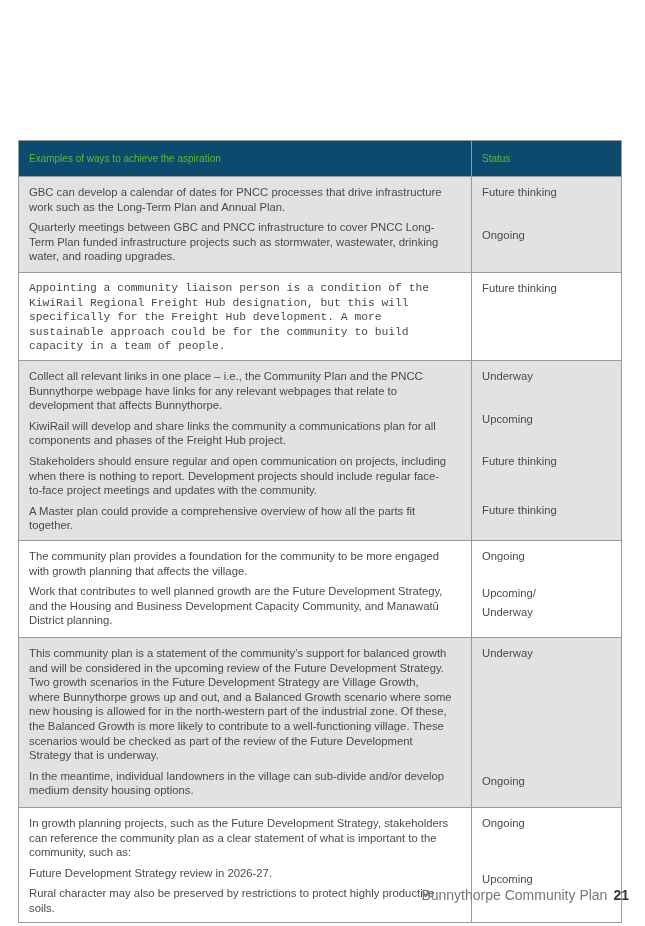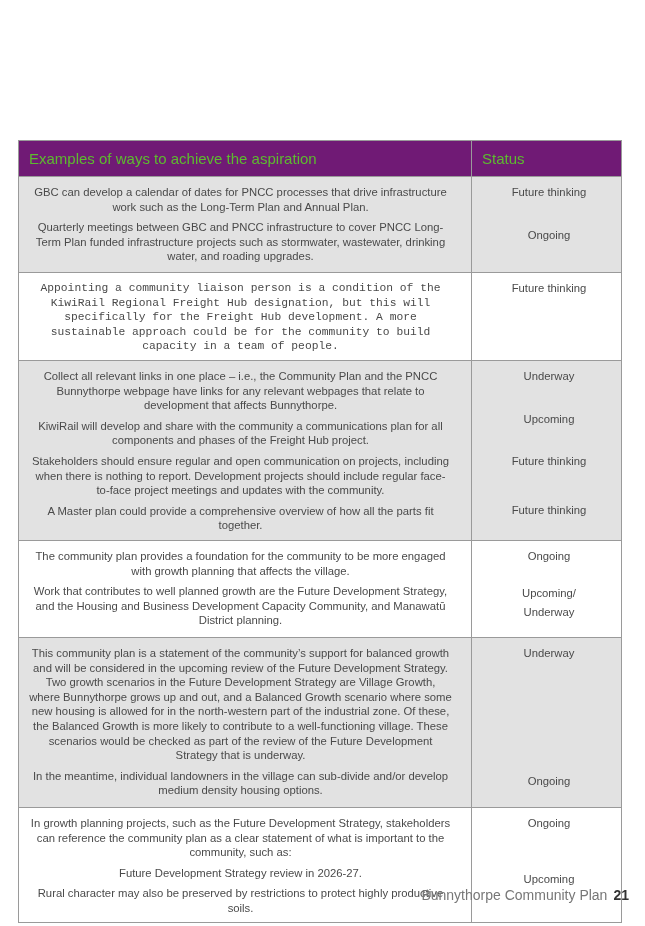--- a/index.html
+++ b/index.html
@@ -1,30 +1,30 @@
 <!DOCTYPE html>
 <html><head>
 <meta charset="utf-8">
 <style>
   html, body { margin:0; padding:0; background:#ffffff; }
   body { width:645px; height:926px; position:relative; overflow:hidden;
          font-family:"Liberation Sans", sans-serif; color:#4a4a4a; }
   .tbl { position:absolute; left:18px; top:140px; width:604px;
          border-collapse:collapse; table-layout:fixed; }
   .tbl td, .tbl th { border:1px solid #9a9a9a; vertical-align:top; text-align:left; }
-  .tbl th { font-weight:normal; color:#5dbb2f; font-size:15px; padding:0 10px;
-            height:35px; vertical-align:middle; background:#701a75; }
+  .tbl th { font-weight:normal; color:#5dbb2f; font-size:10px; padding:0 10px;
+            height:35px; vertical-align:middle; background:#0c4a6e; }
   .col1 { width:453px; }
-  .tbl td { font-size:11.3px; line-height:14.6px; padding:8px 19px 6px 10px;text-align:center; }
+  .tbl td { font-size:11.3px; line-height:14.6px; padding:8px 19px 6px 10px; }
   .tbl td.st { padding-left:10px; }
   tr.gray td { background:#e2e2e2; }
   tr.white td { background:#ffffff; }
   .p { margin:0 0 6px 0; }
   .p:last-child { margin-bottom:0; }
-  .s { position:relative;margin-left:14px; }
+  .s { position:relative; }
   .footer { position:absolute; right:16px; top:887px; font-size:14px; color:#777; }
   .footer b { color:#333; margin-left:6px; font-weight:bold; }
 </style>
 </head>
 <body>
 
 <table class="tbl">
   <colgroup>
       <col class="col1">
       <col>
@@ -51,21 +51,21 @@
       <p class="p">Appointing a community liaison person is a condition of the KiwiRail Regional Freight Hub designation, but this will specifically for the Freight Hub development. A more sustainable approach could be for the community to build capacity in a team of people.</p>
     </td>
     <td class="st">
       <div class="s">Future thinking</div>
     </td>
   </tr>
 
   <tr class="gray">
     <td style="height:165px;">
       <p class="p">Collect all relevant links in one place – i.e., the Community Plan and the PNCC Bunnythorpe webpage have links for any relevant webpages that relate to development that affects Bunnythorpe.</p>
-      <p class="p">KiwiRail will develop and share with the community a communications plan for all components and phases of the Freight Hub project.</p>
+      <p class="p">KiwiRail will develop and share links the community a communications plan for all components and phases of the Freight Hub project.</p>
       <p class="p">Stakeholders should ensure regular and open communication on projects, including when there is nothing to report.  Development projects should include regular face-to-face project meetings and updates with the community.</p>
       <p class="p">A Master plan could provide a comprehensive overview of how all the parts fit together.</p>
     </td>
     <td class="st">
       <div class="s">Underway</div>
       <div class="s" style="margin-top:28px;">Upcoming</div>
       <div class="s" style="margin-top:28px;">Future thinking</div>
       <div class="s" style="margin-top:34px;">Future thinking</div>
     </td>
   </tr>

